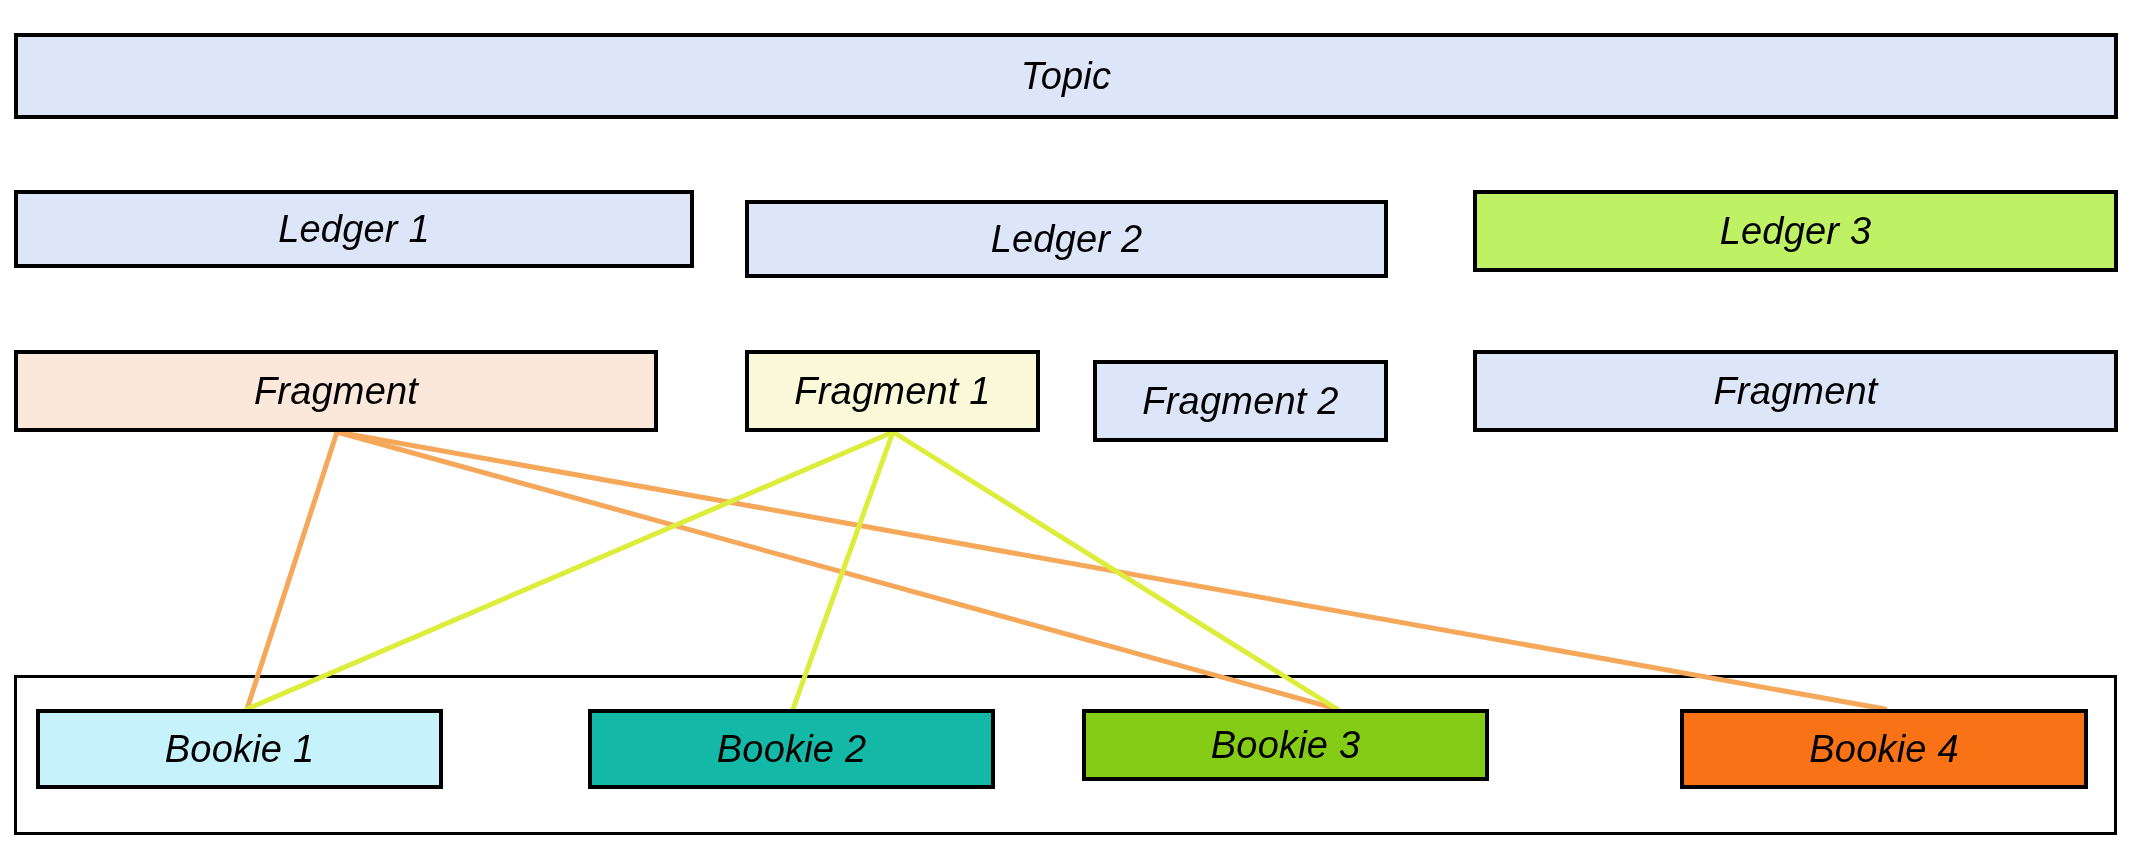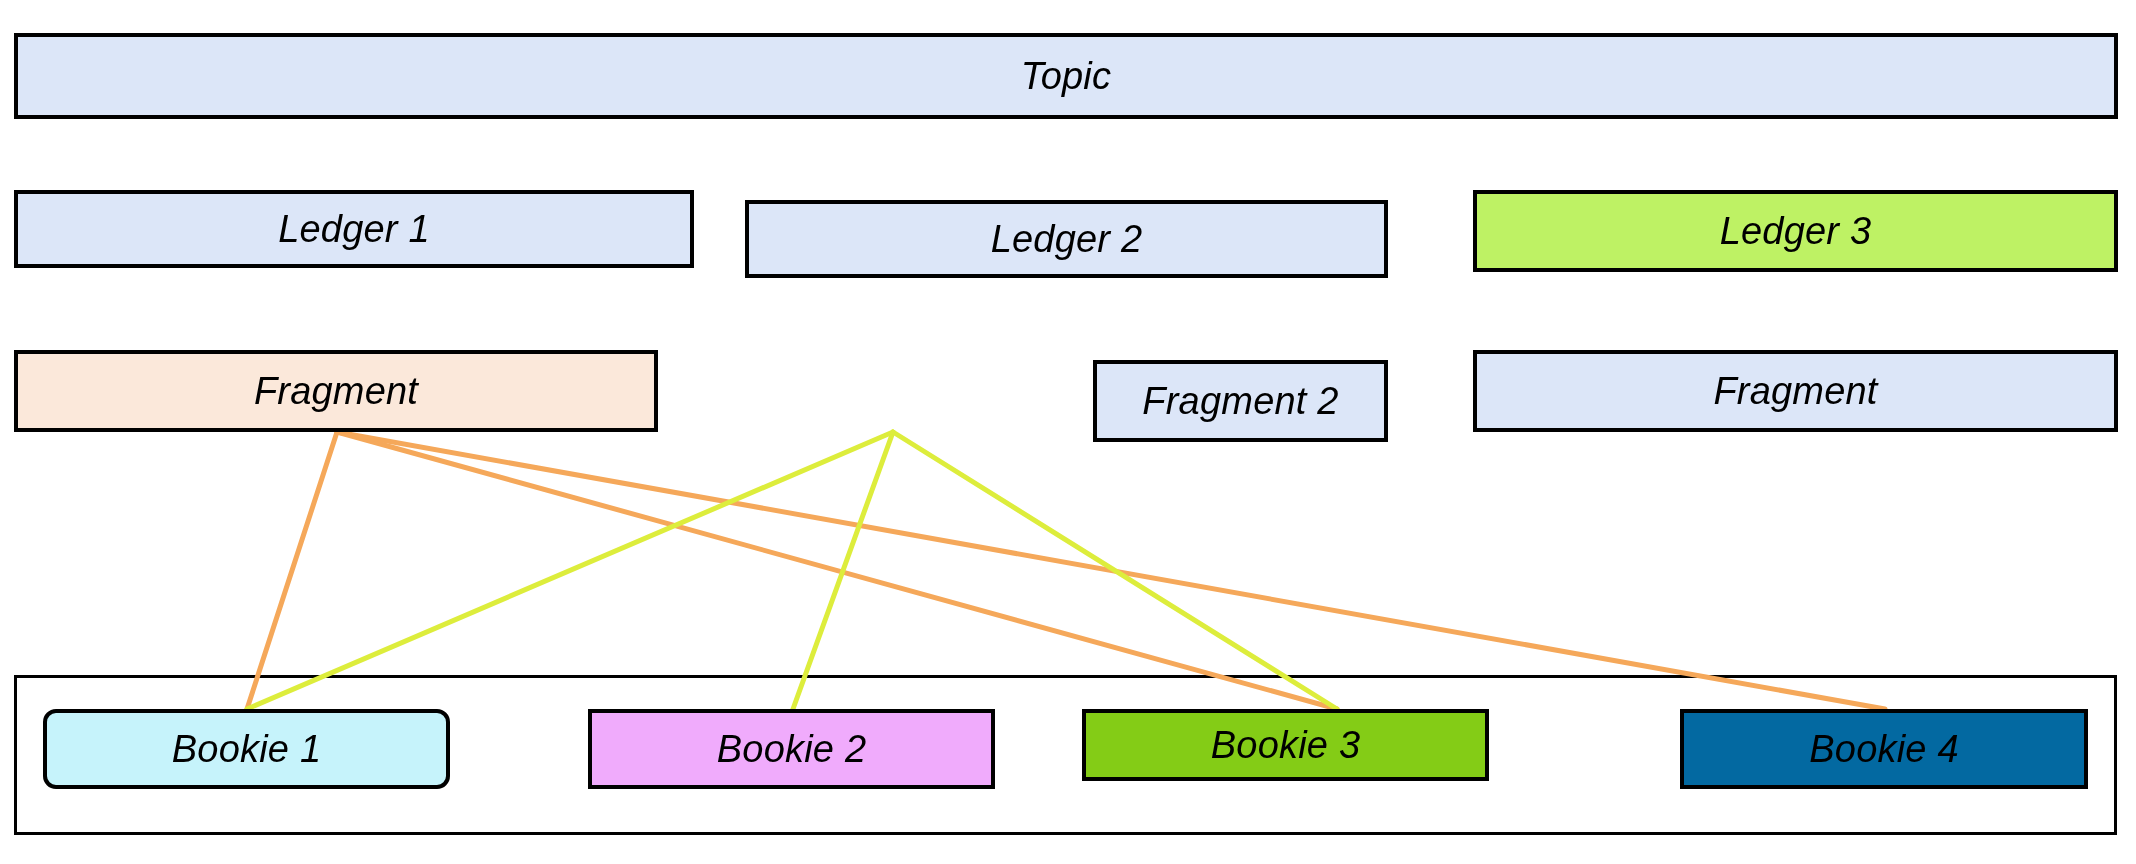--- a/index.html
+++ b/index.html
@@ -73,44 +73,47 @@
   <div class="node ledger-node" style="left: 745px; top: 200px; width: 643px; height: 78px; background: rgb(220, 230, 248);">
     <span class="node-label">Ledger 2</span>
   </div>
   <div class="node ledger-node" style="left: 1473px; top: 190px; width: 645px; height: 82px; background: #bef264;">
     <span class="node-label">Ledger 3</span>
   </div>
 
   <div class="node fragment-peach" style="left: 14px; top: 350px; width: 644px; height: 82px; background: rgb(251, 232, 218);">
     <span class="node-label">Fragment</span>
   </div>
+  <div class="node fragment-yellow" style="left: 745px; top: 350px; width: 295px; height: 82px; background: rgb(249, 248, 217);">
+    <span class="node-label">Fragment 1</span>
+  </div>
   <div class="node fragment-blue" style="left: 1093px; top: 360px; width: 295px; height: 82px; background: rgb(220, 230, 248);">
     <span class="node-label">Fragment 2</span>
   </div>
   <div class="node fragment-blue" style="left: 1473px; top: 350px; width: 645px; height: 82px; background: rgb(220, 230, 248);">
     <span class="node-label">Fragment</span>
   </div>
 
   <svg id="edge-layer" viewBox="0 0 2136 864" preserveAspectRatio="none">
       <line x1="337" y1="432" x2="247" y2="709" stroke="#f5a85a" stroke-width="5" stroke-linecap="round"></line>
       <line x1="337" y1="432" x2="1337" y2="709" stroke="#f5a85a" stroke-width="5" stroke-linecap="round"></line>
       <line x1="337" y1="432" x2="1885" y2="709" stroke="#f5a85a" stroke-width="5" stroke-linecap="round"></line>
       <line x1="893" y1="432" x2="247" y2="709" stroke="#dded3c" stroke-width="5" stroke-linecap="round"></line>
       <line x1="893" y1="432" x2="793" y2="709" stroke="#dded3c" stroke-width="5" stroke-linecap="round"></line>
       <line x1="893" y1="432" x2="1337" y2="709" stroke="#dded3c" stroke-width="5" stroke-linecap="round"></line>
     </svg>
 
   <div class="bookie-container" style="left: 14px; top: 675px; width: 2103px; height: 160px;"></div>
 
-  <div class="node bookie-node" style="left: 43px; top: 709px; width: 407px; height: 80px; background: rgb(198, 243, 251); border-radius: 13px;">
+  <div class="node bookie-node" style="left: 36px; top: 709px; width: 407px; height: 80px; background: rgb(198, 243, 251);">
     <span class="node-label">Bookie 1</span>
   </div>
-  <div class="node bookie-node" style="left: 588px; top: 709px; width: 407px; height: 80px; background: #f0abfc;">
+  <div class="node bookie-node" style="left: 588px; top: 709px; width: 407px; height: 80px; background: #14b8a6;">
     <span class="node-label">Bookie 2</span>
   </div>
   <div class="node bookie-node" style="left: 1082px; top: 709px; width: 407px; height: 72px; background: #84cc16;">
     <span class="node-label">Bookie 3</span>
   </div>
-  <div class="node bookie-node" style="left: 1680px; top: 709px; width: 408px; height: 80px; background: #0369a1;">
+  <div class="node bookie-node" style="left: 1680px; top: 709px; width: 408px; height: 80px; background: #f97316;">
     <span class="node-label">Bookie 4</span>
   </div>
 
 </div>
 
 </body></html>

